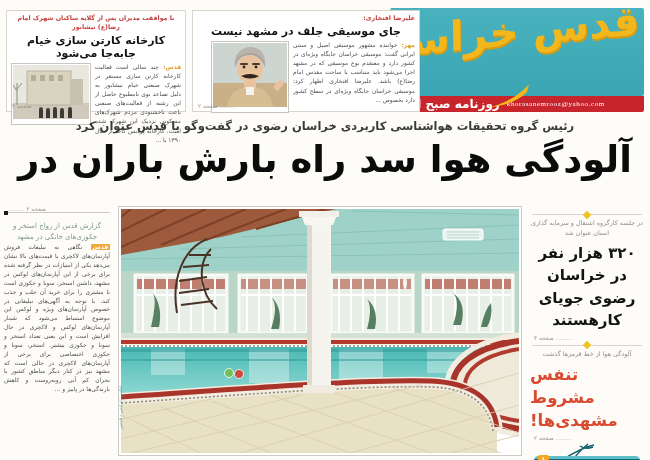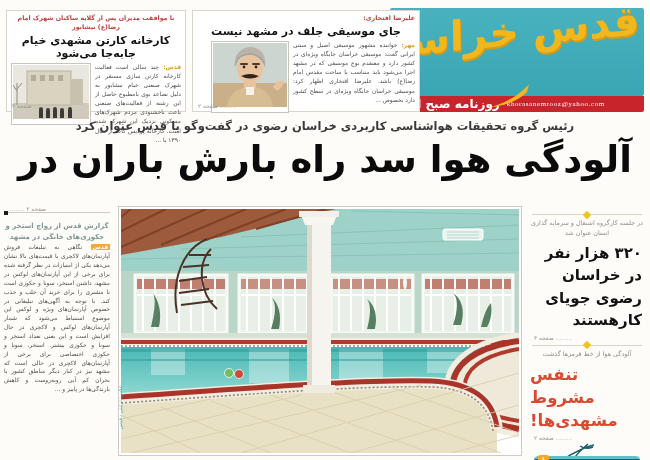--- a/index.html
+++ b/index.html
@@ -43,37 +43,37 @@
   
   #lead-kicker{top:119px;left:0;right:0;text-align:center;font-size:11.5px;font-weight:bold;color:#3a3a3a;}
   #lead-headline{top:131px;left:0;right:0;text-align:center;font-size:37px;font-weight:bold;
                  color:#0b0b0b;letter-spacing:-1px;line-height:1.55;}
 
   
   #left-col{left:4px;top:206px;width:106px;height:250px;}
   .refline{position:relative;height:8px;}
   .refline .hline{position:absolute;left:0;right:0;top:6px;height:1px;background:#cfcbc1;}
   .mark{position:absolute;width:4px;height:4px;background:#1c1c1c;}
-  #left-col .kicker-teal{color:#7e9694;font-size:7px;font-weight:bold;text-align:center;
+  #left-col .kicker-teal{color:#7e9694;font-size:7px;font-weight:normal;text-align:center;
                          line-height:1.6;margin-top:7px;}
   #left-col .bighead{font-size:16.5px;font-weight:bold;color:#141414;text-align:center;
                      line-height:1.5;white-space:pre-line;margin:4px 0 5px;}
   #left-col .colbody{font-size:5.9px;color:#4c4c4c;text-align:justify;line-height:1.5;}
 
   #pool{left:118px;top:206px;width:404px;height:250px;border:1px solid #cfcbc2;background:#fff;
         padding:2px;box-sizing:border-box;}
   #pool .caption{position:absolute;left:-2px;bottom:26px;writing-mode:vertical-rl;
                  transform:rotate(180deg);font-size:5px;color:#4aa6ae;letter-spacing:.5px;}
 
   #right-col{left:530px;top:210px;width:114px;height:254px;}
   .rule{position:relative;height:1px;background:#d8d4ca;margin:4px 2px;}
   .rule .diamond{position:absolute;left:50%;top:-2.5px;width:6px;height:6px;background:#f2c21e;
                  transform:translateX(-50%) rotate(45deg);}
   .kicker-gray{color:#8f8c84;font-size:6.4px;text-align:center;line-height:1.55;margin-top:4px;}
-  #right-col .h-black{font-size:15px;font-weight:bold;color:#121212;text-align:right;
+  #right-col .h-black{font-size:15px;font-weight:bold;color:#121212;text-align:center;
                       line-height:1.5;margin:3px 2px;}
   #right-col .h-red{font-size:16.5px;font-weight:bold;color:#d94a30;text-align:left;
                     line-height:1.4;margin:3px 0;}
   .secbar{position:relative;height:22px;margin:4px 0 2px;}
   .secbar .capsule{position:absolute;left:4px;right:4px;bottom:2px;height:9px;border-radius:5px;
                    background:linear-gradient(180deg,#5fc0c9 0 35%,#136672 35%);}
   .secbar .num{position:absolute;left:8px;bottom:1px;width:11px;height:11px;background:#f6a821;
                color:#fff;font-size:7px;font-weight:bold;text-align:center;line-height:11px;border-radius:2px;}
 </style>
 </head>
@@ -89,21 +89,21 @@
       <div class="email">khorasanemrooz@yahoo.com</div>
       <div class="tagline">روزنامه صبح ایران</div>
     </div>
     <svg class="swoosh" viewBox="0 0 46 26">
       <path d="M44,0 C36,10 20,20 2,24 C14,22 30,20 42,8 Z" fill="#f3b71e"></path>
     </svg>
   </div>
 
   <div id="box-factory" class="box topbox">
     <div class="kicker-red">با موافقت مدیران پس از گلایه ساکنان شهرک امام رضا(ع) نیشابور</div>
-    <div class="tophead">کارخانه کارتن مشهدی خیام جابه‌جا می‌شود</div>
+    <div class="tophead">کارخانه کارتن سازی خیام جابه‌جا می‌شود</div>
     <div class="toprow">
       <div class="smallbody"><span class="lead-orange">قدس:</span> <span>چند سالی است فعالیت کارخانه کارتن سازی مستقر در شهرک صنعتی خیام نیشابور به دلیل تصاعد بوی نامطبوع حاصل از این رشته از فعالیت‌های صنعتی باعث ناخشنودی مردم شهرک‌های مسکونی نزدیک این شهرک شده است. کارخانه پردیس کاغذ از سال ۱۳۹۰ با ...</span></div>
       <div class="photo-frame">
         <svg width="76" height="54" viewBox="0 0 76 54">
           <rect width="76" height="54" fill="#e8e7e0"></rect>
           <rect x="0" y="38" width="76" height="16" fill="#cfcabb"></rect>
           <rect x="14" y="6" width="44" height="34" fill="#d8d4bf" stroke="#b9b4a0" stroke-width="1"></rect>
           <rect x="58" y="14" width="12" height="26" fill="#c7c2ae"></rect>
           <g fill="#b3ae98">
               <rect x="18" y="10" width="5" height="6"></rect>

